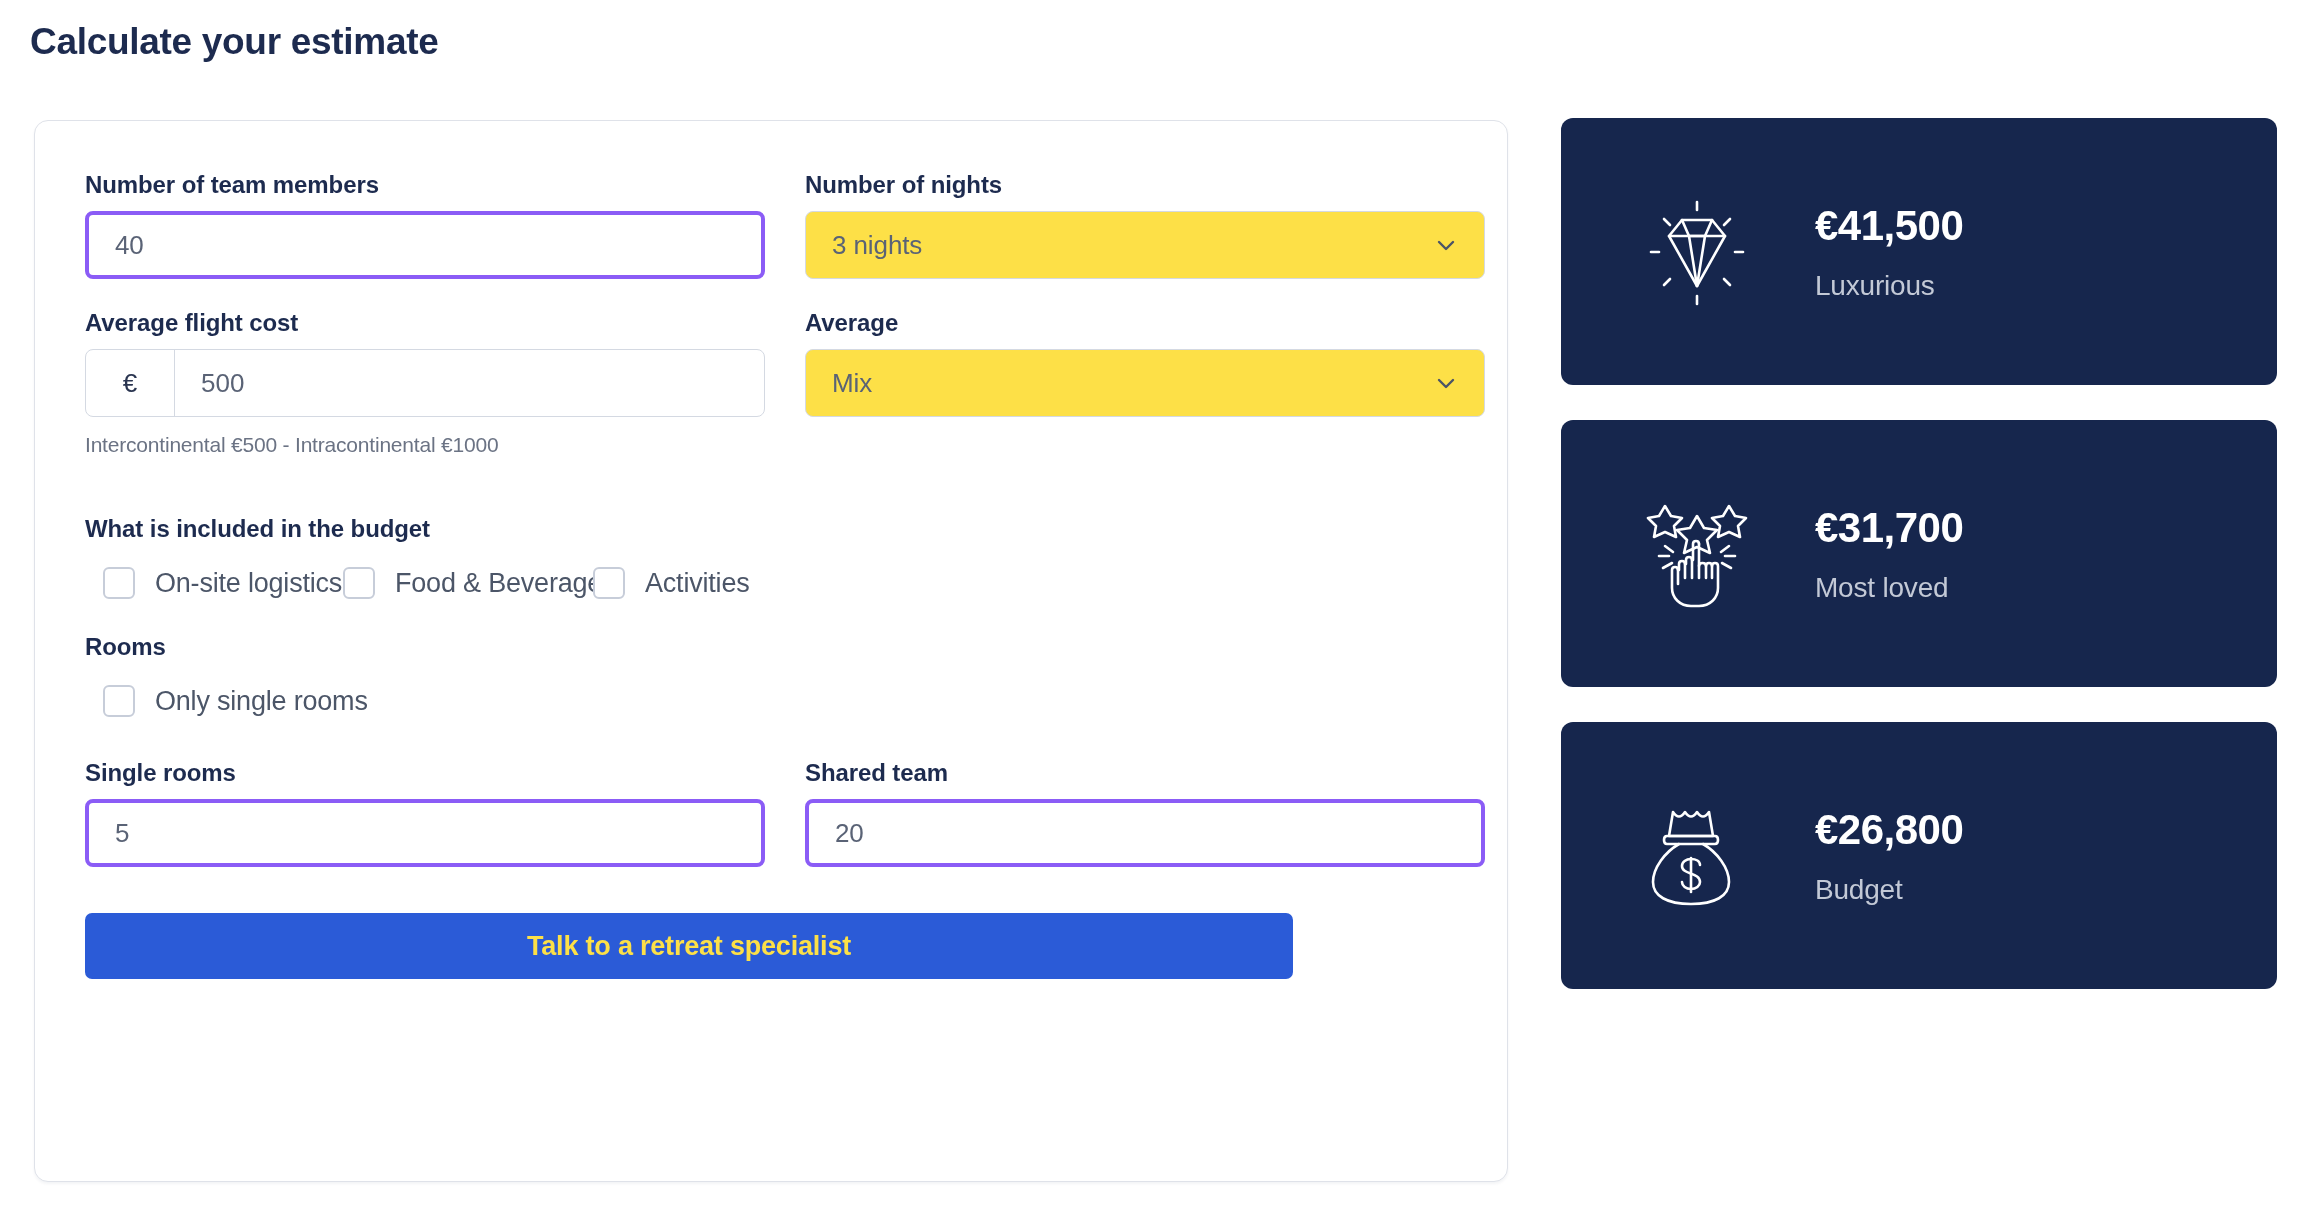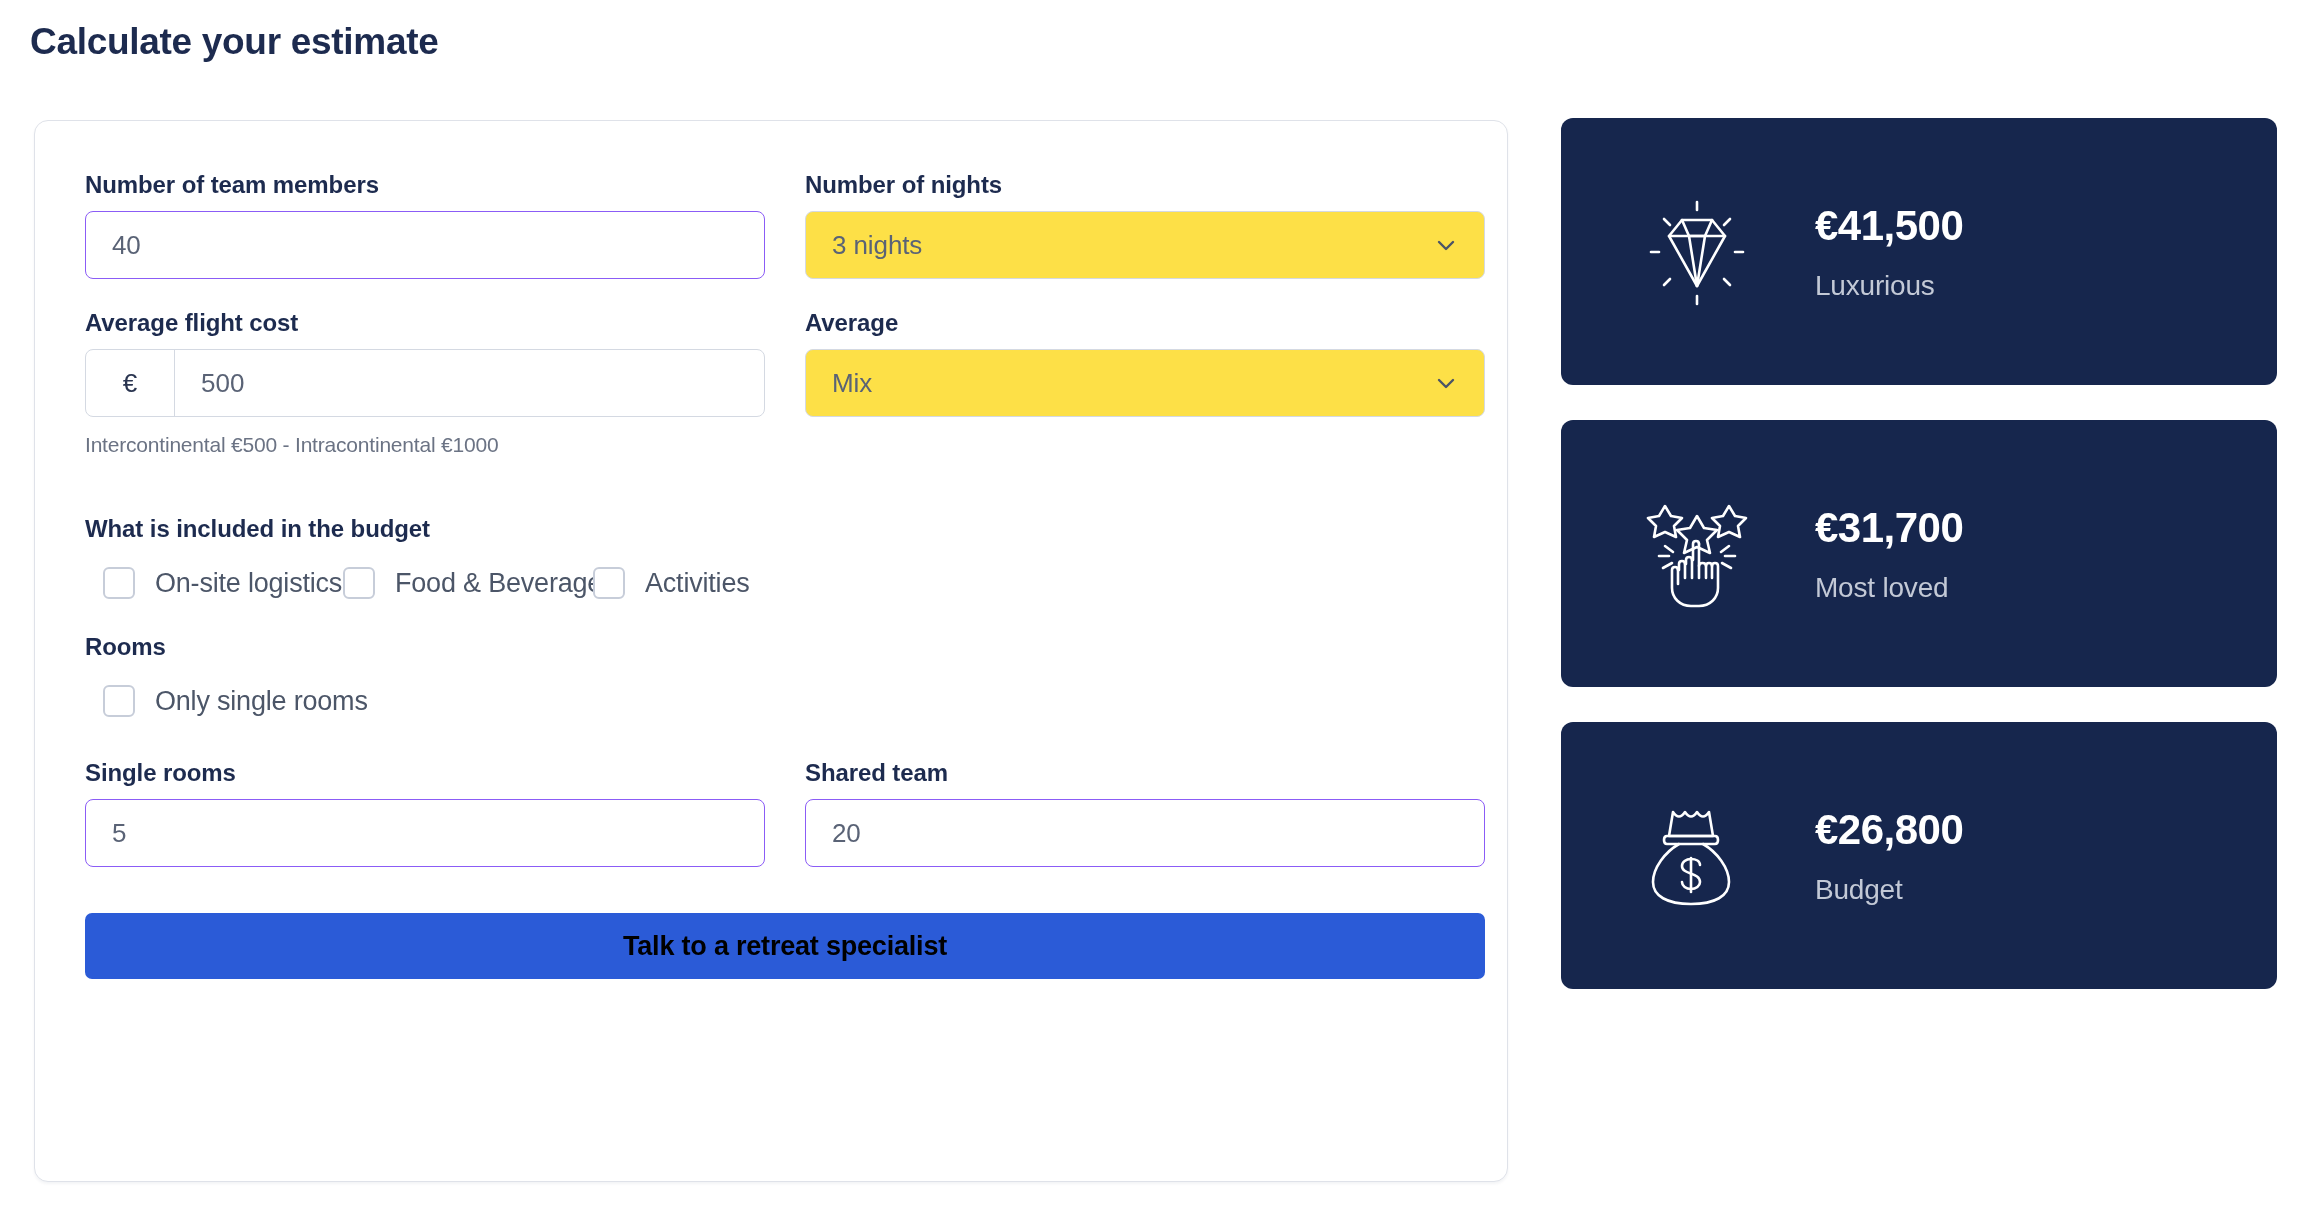--- a/index.html
+++ b/index.html
@@ -70,21 +70,21 @@
     color: #1d2b4f;
     line-height: 28px;
     margin-bottom: 12px;
     letter-spacing: -0.1px;
   }
 
   .input-box {
     box-sizing: border-box;
     width: 100%;
     height: 68px;
-    border: 1px solid #8b5cf6;
+    border: 4px solid #8b5cf6;
     border-radius: 8px;
     background: #ffffff;
     display: flex;
     align-items: center;
     padding: 0 26px;
     font-size: 26px;
     color: #5a6376;
     letter-spacing: -0.1px;
   }
 
@@ -181,26 +181,26 @@
     margin-left: 20px;
     font-size: 27px;
     color: #4c5668;
     letter-spacing: -0.2px;
     white-space: nowrap;
   }
 
   
   .submit-btn {
     box-sizing: border-box;
-    width: 1400px;
+    width: 1208px;
     height: 66px;
     border: 0;
     border-radius: 7px;
     background: #2b5bd7;
-    color: #000000;
+    color: #fde047;
     font-family: "Liberation Sans", sans-serif;
     font-size: 27px;
     font-weight: bold;
     letter-spacing: -0.2px;
     cursor: pointer;
     display: flex;
     align-items: center;
     justify-content: center;
   }
 

